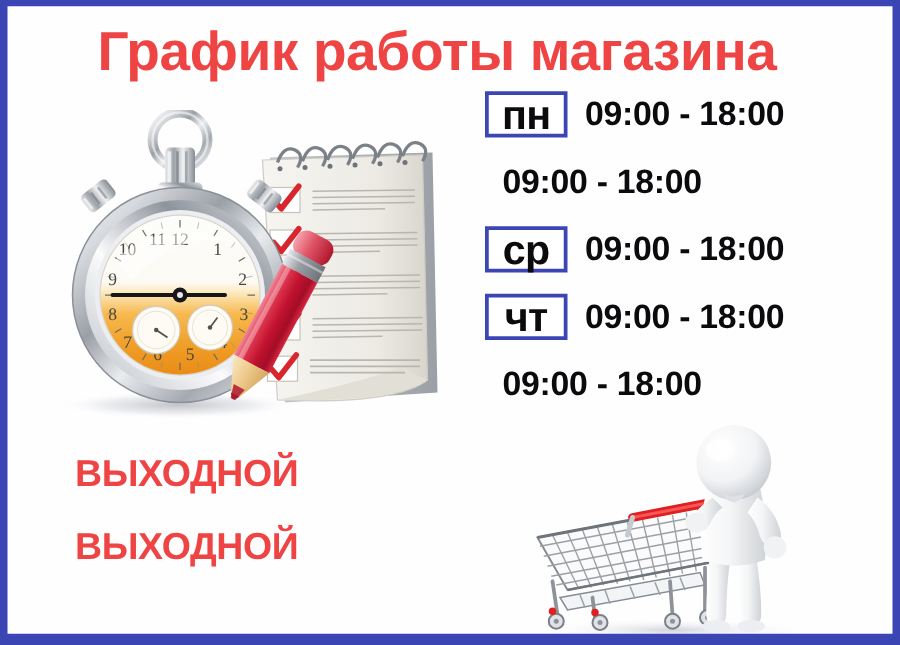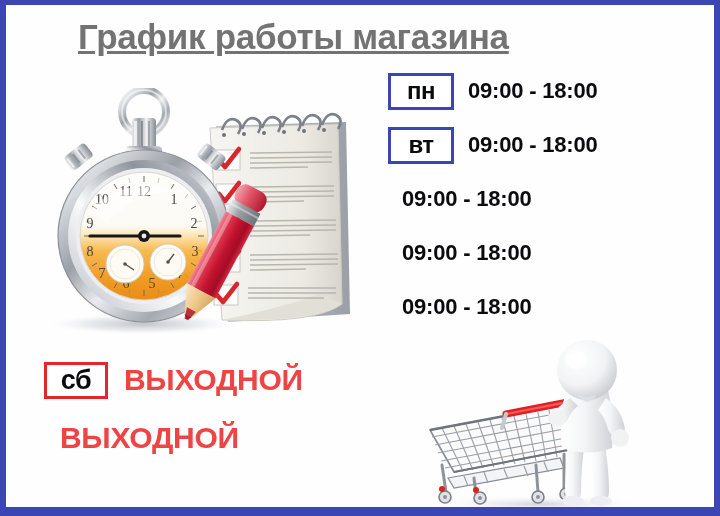--- a/index.html
+++ b/index.html
@@ -33,27 +33,26 @@
     width: 708px; height: 502px;
     background: #fefeff;
     z-index: 1;
   }
 
   
   .title {
     position: absolute;
     left: 78px;
     top: 17px;
-    font-size: 35px;
+    font-size: 44px;
     font-weight: bold;
-    color: #737373;
+    color: #ef4444;
     letter-spacing: -0.3px;
     white-space: nowrap;
     z-index: 20;
-    text-decoration: underline;
   }
 
   
   .schedule {
     position: absolute;
     left: 388px;
     top: 72px;
     z-index: 20;
   }
   .sched-row {
@@ -67,29 +66,29 @@
     height: 37px;
     border: 3px solid #3b46b4;
     background: #ffffff;
     display: flex;
     align-items: center;
     justify-content: center;
     box-sizing: border-box;
     flex: 0 0 auto;
   }
   .day-box .day-label {
-    font-size: 24px;
+    font-size: 33px;
     font-weight: bold;
     color: #0b0b0d;
     line-height: 1;
     letter-spacing: -0.5px;
   }
   .time-label {
     margin-left: 14px;
-    font-size: 22px;
+    font-size: 27px;
     font-weight: bold;
     color: #0b0b0d;
     white-space: nowrap;
     letter-spacing: -0.2px;
   }
 
   
   .weekend {
     position: absolute;
     left: 44px;
@@ -568,49 +567,49 @@
   <div class="schedule">
 
     <div class="sched-row">
       <div class="day-box">
         <span class="day-label">пн</span>
       </div>
       <span class="time-label">09:00 - 18:00</span>
     </div>
 
     <div class="sched-row">
+      <span class="time-label">09:00 - 18:00</span>
+    </div>
+
+    <div class="sched-row">
       <div class="day-box">
-        <span class="day-label">вт</span>
+        <span class="day-label">ср</span>
       </div>
       <span class="time-label">09:00 - 18:00</span>
     </div>
 
     <div class="sched-row">
+      <div class="day-box">
+        <span class="day-label">чт</span>
+      </div>
       <span class="time-label">09:00 - 18:00</span>
     </div>
 
     <div class="sched-row">
       <span class="time-label">09:00 - 18:00</span>
     </div>
 
-    <div class="sched-row">
-      <span class="time-label">09:00 - 18:00</span>
-    </div>
-
   </div>
 
   <div class="weekend">
-
-    <div class="wk-row">
-      <div class="wk-box">
-        <span class="day-label">сб</span>
-      </div>
-      <span class="wk-text">ВЫХОДНОЙ</span>
-    </div>
 
     <div class="wk-row">
       <span class="wk-text">ВЫХОДНОЙ</span>
     </div>
 
+    <div class="wk-row">
+      <span class="wk-text">ВЫХОДНОЙ</span>
+    </div>
+
   </div>
 
 
 </div>
 
 </body></html>

